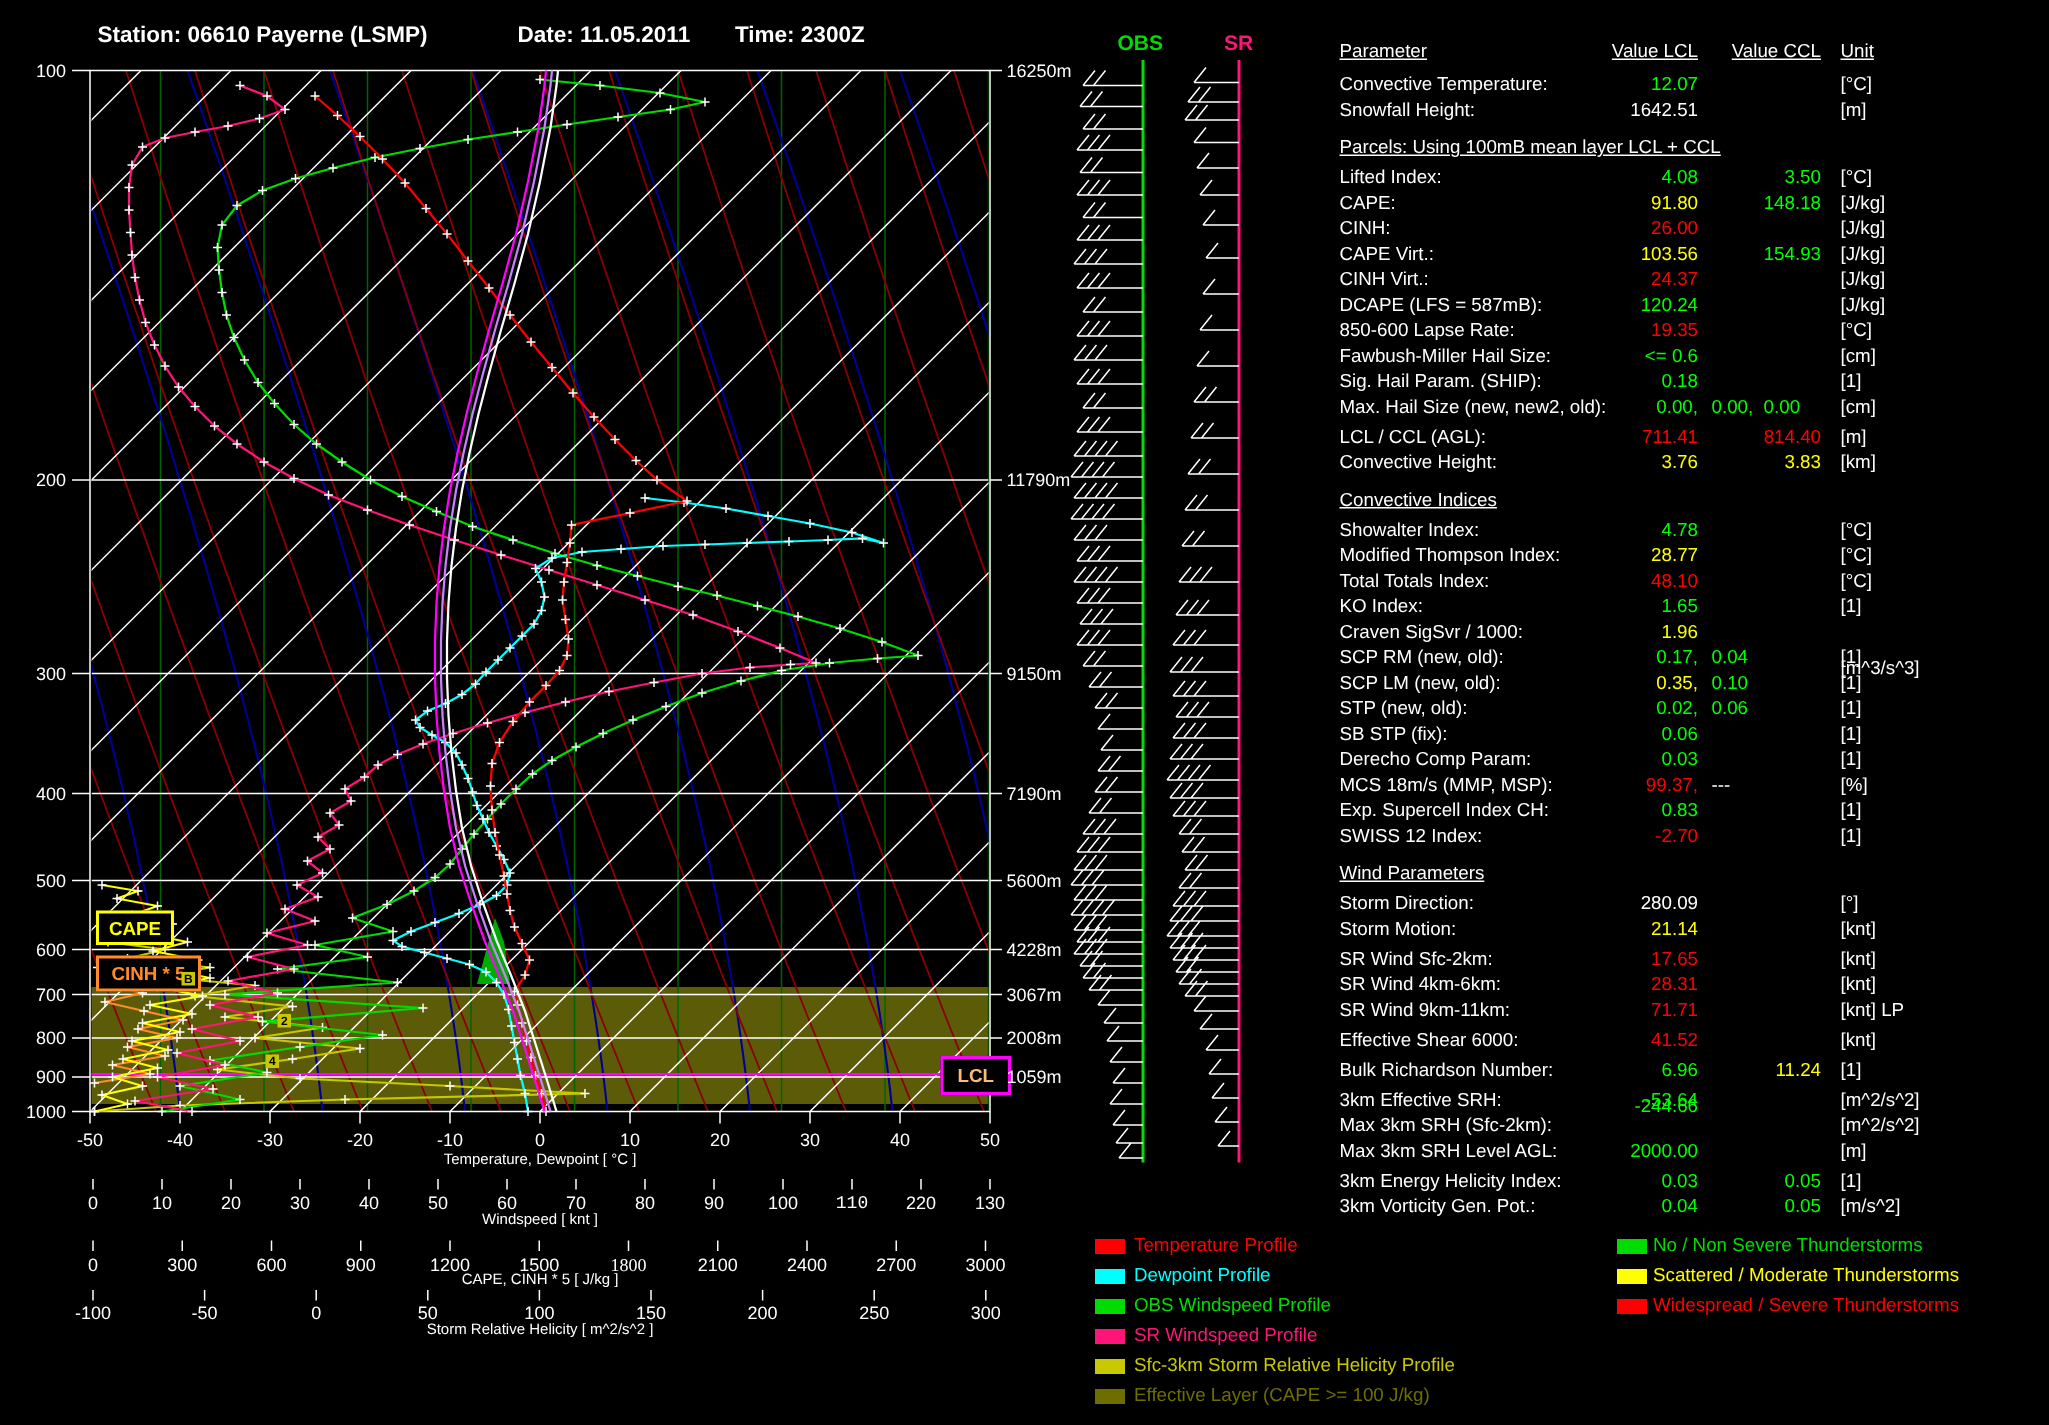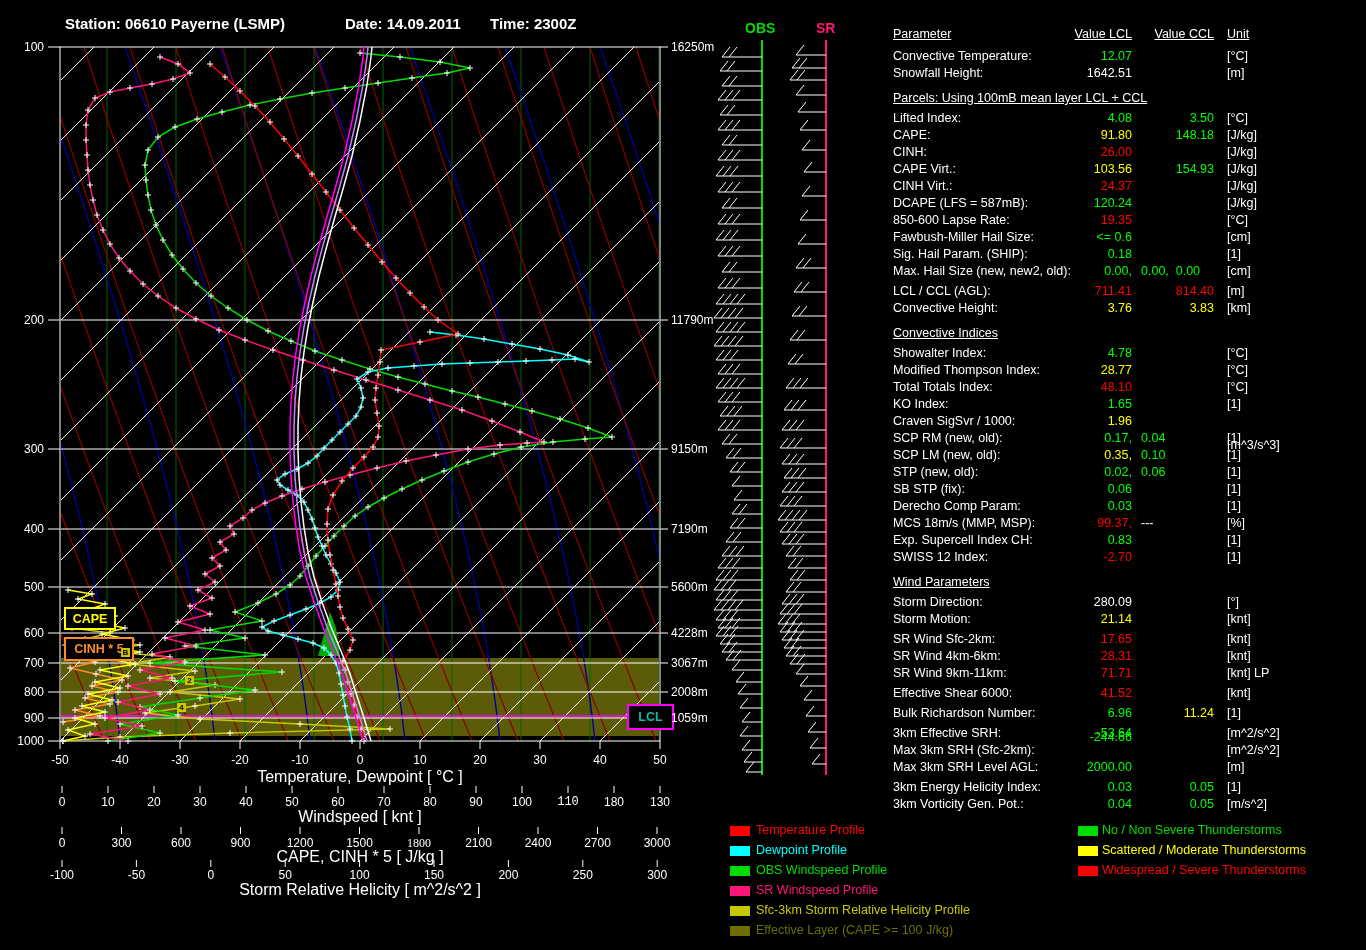--- a/index.html
+++ b/index.html
@@ -10,21 +10,21 @@
   .collbl{font-size:12.5px;text-decoration:underline;color:#fff;}
   .seclbl{font-size:12.5px;text-decoration:underline;color:#fff;}
   .rowlbl{font-size:12.5px;color:#fff;}
   .val{font-size:12.5px;text-align:right;}
   .vall{font-size:12.5px;text-align:left;}
   .unit{font-size:12.5px;color:#fff;}
   .c-g{color:#00ff00}.c-y{color:#ffff00}.c-r{color:#ff0000}.c-w{color:#ffffff}
   .ticklbl{font-size:12px;color:#fff;text-align:center;transform:translateX(-50%);}
   .plbl{font-size:12px;color:#fff;text-align:right;width:40px;transform:translateY(-50%);}
   .hlbl{font-size:12px;color:#fff;transform:translateY(-50%);}
-  .axtitle{font-size:16px;color:#fff;transform:translateX(-50%);}
+  .axtitle{font-size:10px;color:#fff;transform:translateX(-50%);}
   .annbox{position:absolute;font-weight:bold;font-size:12.5px;display:flex;align-items:center;
           justify-content:center;background:#000;}
   .mk{position:absolute;font-size:8px;font-weight:bold;color:#000;background:#c8c800;
       width:9px;height:9px;line-height:9px;text-align:center;}
   .leg-sw{position:absolute;width:20px;height:10px;}
   .leg-tx{position:absolute;font-size:12.5px;white-space:pre;}
   .colhead{font-weight:bold;font-size:14px;}
 </style>
 </head>
 <body>
@@ -210,34 +210,34 @@
       <line x1="210.8" y1="860" x2="210.8" y2="867" stroke="#fff" stroke-width="1"></line>
       <line x1="285.20000000000005" y1="860" x2="285.20000000000005" y2="867" stroke="#fff" stroke-width="1"></line>
       <line x1="359.6" y1="860" x2="359.6" y2="867" stroke="#fff" stroke-width="1"></line>
       <line x1="434" y1="860" x2="434" y2="867" stroke="#fff" stroke-width="1"></line>
       <line x1="508.40000000000003" y1="860" x2="508.40000000000003" y2="867" stroke="#fff" stroke-width="1"></line>
       <line x1="582.8000000000001" y1="860" x2="582.8000000000001" y2="867" stroke="#fff" stroke-width="1"></line>
       <line x1="657.2" y1="860" x2="657.2" y2="867" stroke="#fff" stroke-width="1"></line>
     </svg>
 
   <div class="abs hdr" style="left:65px;top:15px;">Station: 06610 Payerne (LSMP)</div>
-  <div class="abs hdr" style="left:345px;top:15px;">Date: 14.09.2011</div>
+  <div class="abs hdr" style="left:345px;top:15px;">Date: 11.05.2011</div>
   <div class="abs hdr" style="left:490px;top:15px;">Time: 2300Z</div>
 
   <div class="abs colhead" style="left:745px;top:20px;color:#00dc00;">OBS</div>
   <div class="abs colhead" style="left:816px;top:20px;color:#ff1478;">SR</div>
 
   <div class="abs axtitle" style="left:360px;top:768px;">Temperature, Dewpoint [ °C ]</div>
   <div class="abs axtitle" style="left:360px;top:808px;">Windspeed [ knt ]</div>
   <div class="abs axtitle" style="left:360px;top:848px;">CAPE, CINH * 5 [ J/kg ]</div>
   <div class="abs axtitle" style="left:360px;top:881px;">Storm Relative Helicity [ m^2/s^2 ]</div>
 
   <div class="annbox" style="left:64px;top:607px;width:48px;height:19px;border:2px solid #ffff00;color:#ffff00;">CAPE</div>
   <div class="annbox" style="left:64px;top:637px;width:66px;height:20px;border:2px solid #ff8c28;color:#ff8c28;">CINH * 5</div>
-  <div class="annbox" style="left:627px;top:704px;width:43px;height:22px;border:2px solid #ff00ff;color:#14b8a6;">LCL</div>
+  <div class="annbox" style="left:627px;top:704px;width:43px;height:22px;border:2px solid #ff00ff;color:#fdba74;">LCL</div>
 
   <div id="pressure-labels">
       <div class="abs plbl" style="left:4px;top:47px;">100</div>
       <div class="abs plbl" style="left:4px;top:320px;">200</div>
       <div class="abs plbl" style="left:4px;top:449px;">300</div>
       <div class="abs plbl" style="left:4px;top:529px;">400</div>
       <div class="abs plbl" style="left:4px;top:587px;">500</div>
       <div class="abs plbl" style="left:4px;top:633px;">600</div>
       <div class="abs plbl" style="left:4px;top:663px;">700</div>
       <div class="abs plbl" style="left:4px;top:692px;">800</div>
@@ -272,21 +272,21 @@
       <div class="abs ticklbl" style="left:154px;top:795px;">20</div>
       <div class="abs ticklbl" style="left:200px;top:795px;">30</div>
       <div class="abs ticklbl" style="left:246px;top:795px;">40</div>
       <div class="abs ticklbl" style="left:292px;top:795px;">50</div>
       <div class="abs ticklbl" style="left:338px;top:795px;">60</div>
       <div class="abs ticklbl" style="left:384px;top:795px;">70</div>
       <div class="abs ticklbl" style="left:430px;top:795px;">80</div>
       <div class="abs ticklbl" style="left:476px;top:795px;">90</div>
       <div class="abs ticklbl" style="left:522px;top:795px;">100</div>
       <div class="abs ticklbl" style="left:568px;top:795px;font-family:Liberation Mono, monospace;">110</div>
-      <div class="abs ticklbl" style="left:614px;top:795px;">180</div>
+      <div class="abs ticklbl" style="left:614px;top:795px;">220</div>
       <div class="abs ticklbl" style="left:660px;top:795px;">130</div>
       <div class="abs ticklbl" style="left:62px;top:836px;">0</div>
       <div class="abs ticklbl" style="left:121.5px;top:836px;">300</div>
       <div class="abs ticklbl" style="left:181px;top:836px;">600</div>
       <div class="abs ticklbl" style="left:240.5px;top:836px;">900</div>
       <div class="abs ticklbl" style="left:300px;top:836px;">1200</div>
       <div class="abs ticklbl" style="left:359.5px;top:836px;">1500</div>
       <div class="abs ticklbl" style="left:419px;top:836px;font-family:Liberation Serif, serif;">1800</div>
       <div class="abs ticklbl" style="left:478.5px;top:836px;">2100</div>
       <div class="abs ticklbl" style="left:538px;top:836px;">2400</div>

